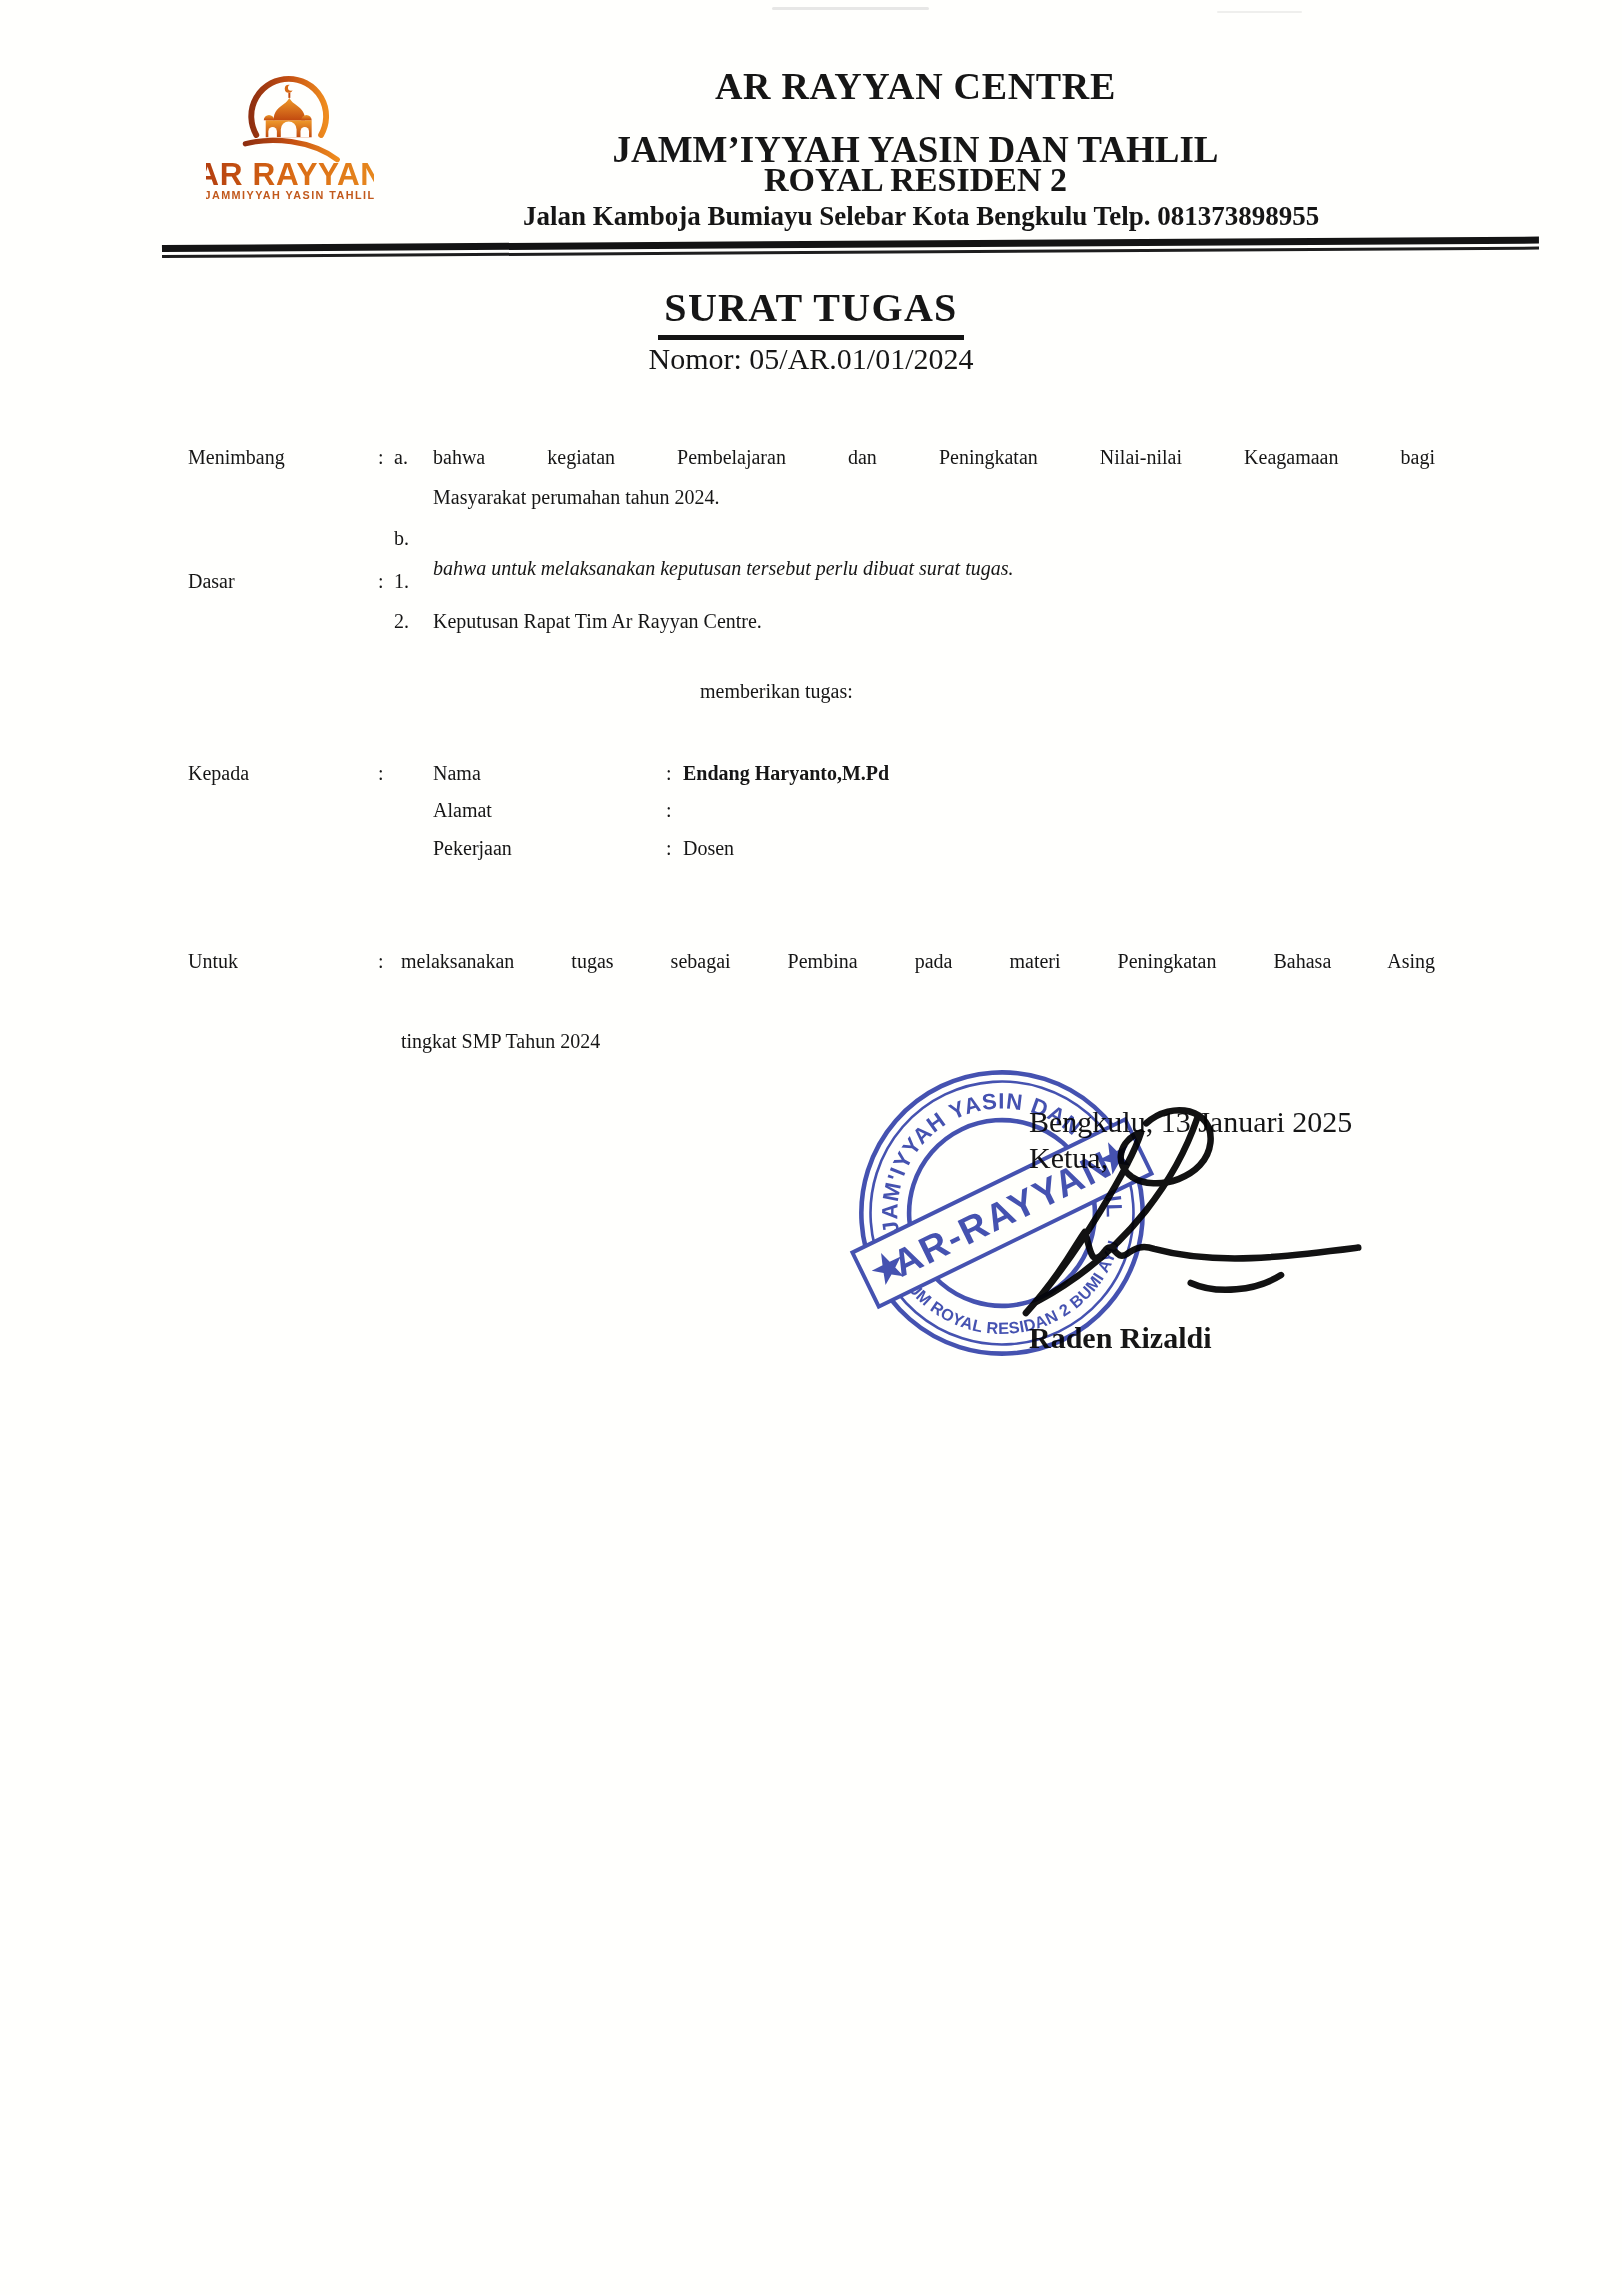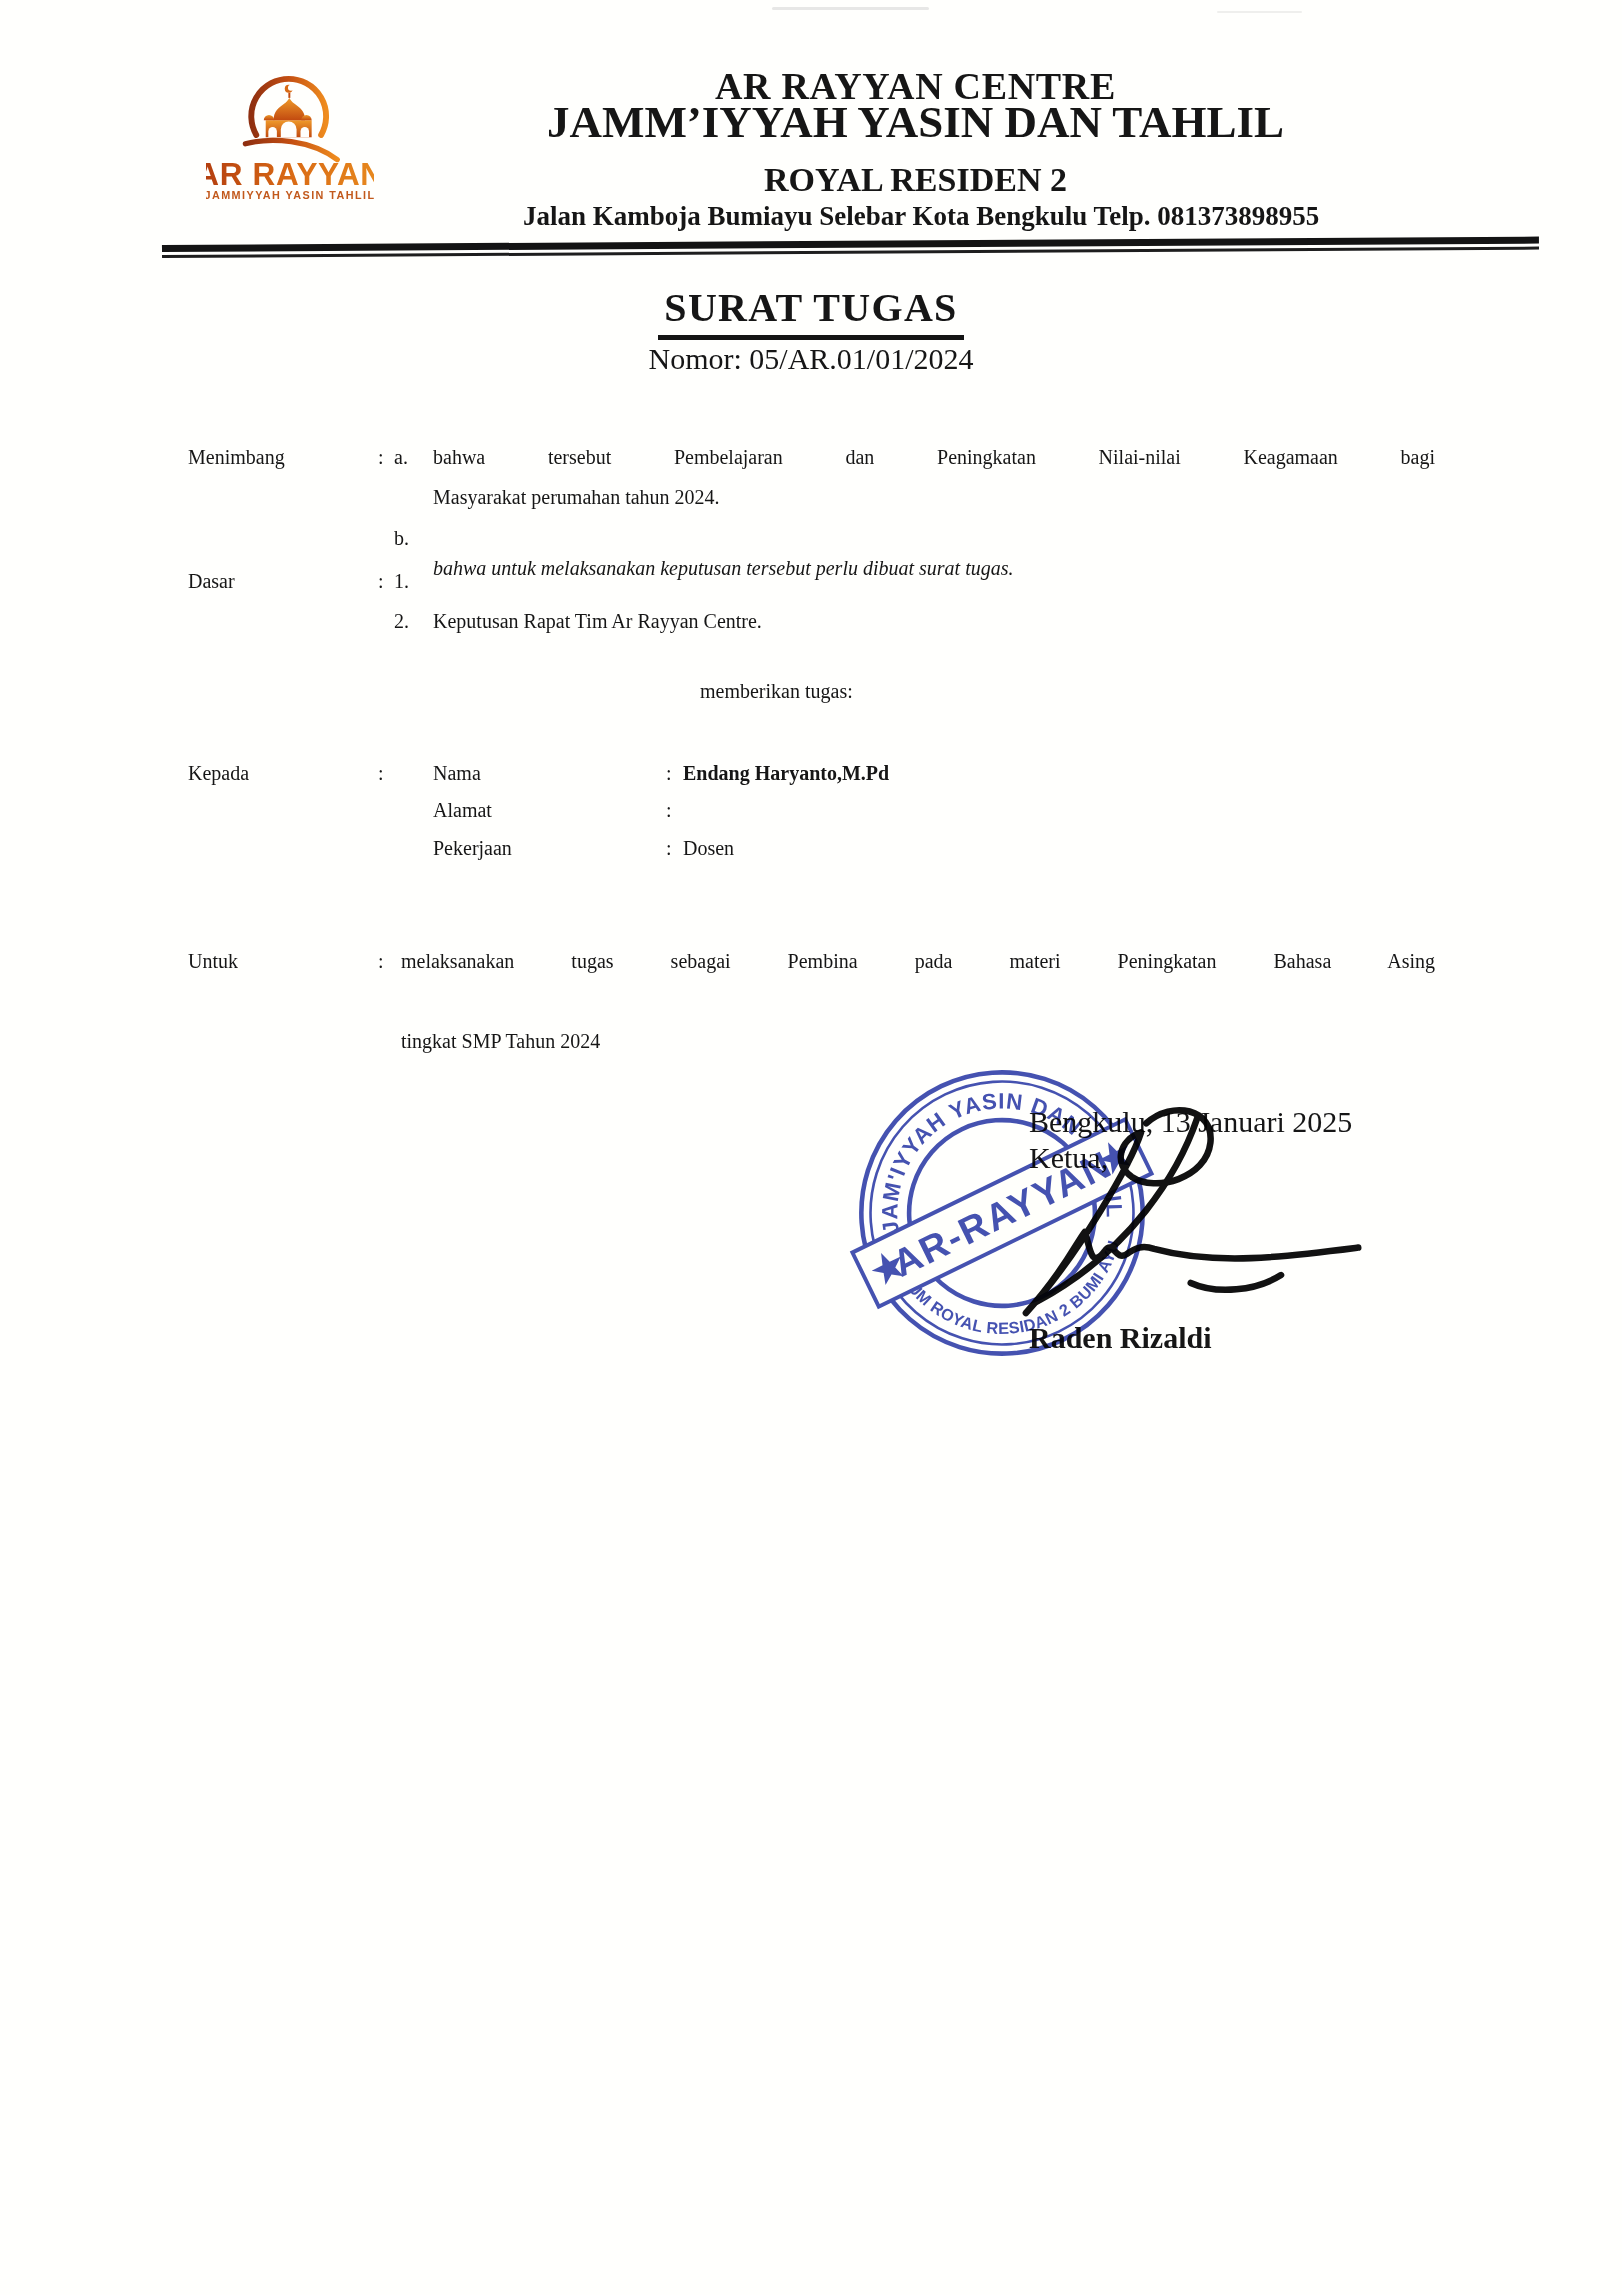--- a/index.html
+++ b/index.html
@@ -3,21 +3,21 @@
 <meta charset="utf-8">
 <style>
   html,body{margin:0;padding:0;background:#e8e8e8;}
   .page{
     position:relative;width:1622px;height:2295px;background:#fffffd;
     font-family:"Liberation Serif","DejaVu Serif",serif;color:#161616;overflow:hidden;
   }
   .abs{position:absolute;}
   .hdr-center{left:523px;width:785px;text-align:center;font-weight:700;white-space:nowrap;}
   .org1{top:65px;font-size:38px;line-height:43px;letter-spacing:0.7px;text-align:center;}
-  .org2{top:102px;font-size:45px;line-height:41px;}
+  .org2{top:129px;font-size:37px;line-height:41px;}
   .org3{top:159px;font-size:34px;line-height:41px;}
   .addr{top:200px;font-size:27px;line-height:33px;font-weight:700;}
   .rule{left:162px;top:245px;width:1377px;transform:rotate(-0.35deg);transform-origin:left center;}
   .rule .r1{height:6.5px;background:#141414;}
   .rule .r2{height:2.6px;background:#1e1e1e;margin-top:3.9px;}
   .title-wrap{left:0;top:284px;width:1622px;text-align:center;}
   .title{display:inline-block;font-size:40px;font-weight:700;letter-spacing:1.3px;
          border-bottom:5.2px solid #141414;padding:0 6.5px 3.9px 6.5px;}
   .nomor{left:0;top:342px;width:1622px;text-align:center;font-size:30px;}
   .bt{font-size:20px;line-height:40px;white-space:nowrap;margin-left:8px;}
@@ -85,21 +85,21 @@
   </div>
 
   <div class="abs title-wrap">
     <span class="title">SURAT TUGAS</span>
   </div>
   <div class="abs nomor">Nomor: 05/AR.01/01/2024</div>
 
   <div class="abs bt" style="left:180px;top:437px;">Menimbang</div>
   <div class="abs bt" style="left:370px;top:437px;">:</div>
   <div class="abs bt" style="left:386px;top:437px;">a.</div>
-  <div class="abs bt jline" style="left:425px;top:437px;width:1002px;">bahwa tersebut Pembelajaran dan Peningkatan Nilai-nilai Keagamaan  bagi</div>
+  <div class="abs bt jline" style="left:425px;top:437px;width:1002px;">bahwa kegiatan Pembelajaran dan Peningkatan Nilai-nilai Keagamaan  bagi</div>
   <div class="abs bt line" style="left:425px;top:477px;">Masyarakat  perumahan tahun 2024.</div>
   <div class="abs bt" style="left:386px;top:518px;">b.</div>
   <div class="abs bt line" style="left:425px;top:548px;font-style:italic;">bahwa untuk melaksanakan keputusan tersebut perlu dibuat surat tugas.</div>
 
   <div class="abs bt" style="left:180px;top:561px;">Dasar</div>
   <div class="abs bt" style="left:370px;top:561px;">:</div>
   <div class="abs bt" style="left:386px;top:561px;">1.</div>
   <div class="abs bt" style="left:386px;top:601px;">2.</div>
   <div class="abs bt line" style="left:425px;top:601px;">Keputusan Rapat Tim Ar Rayyan Centre.</div>
 

